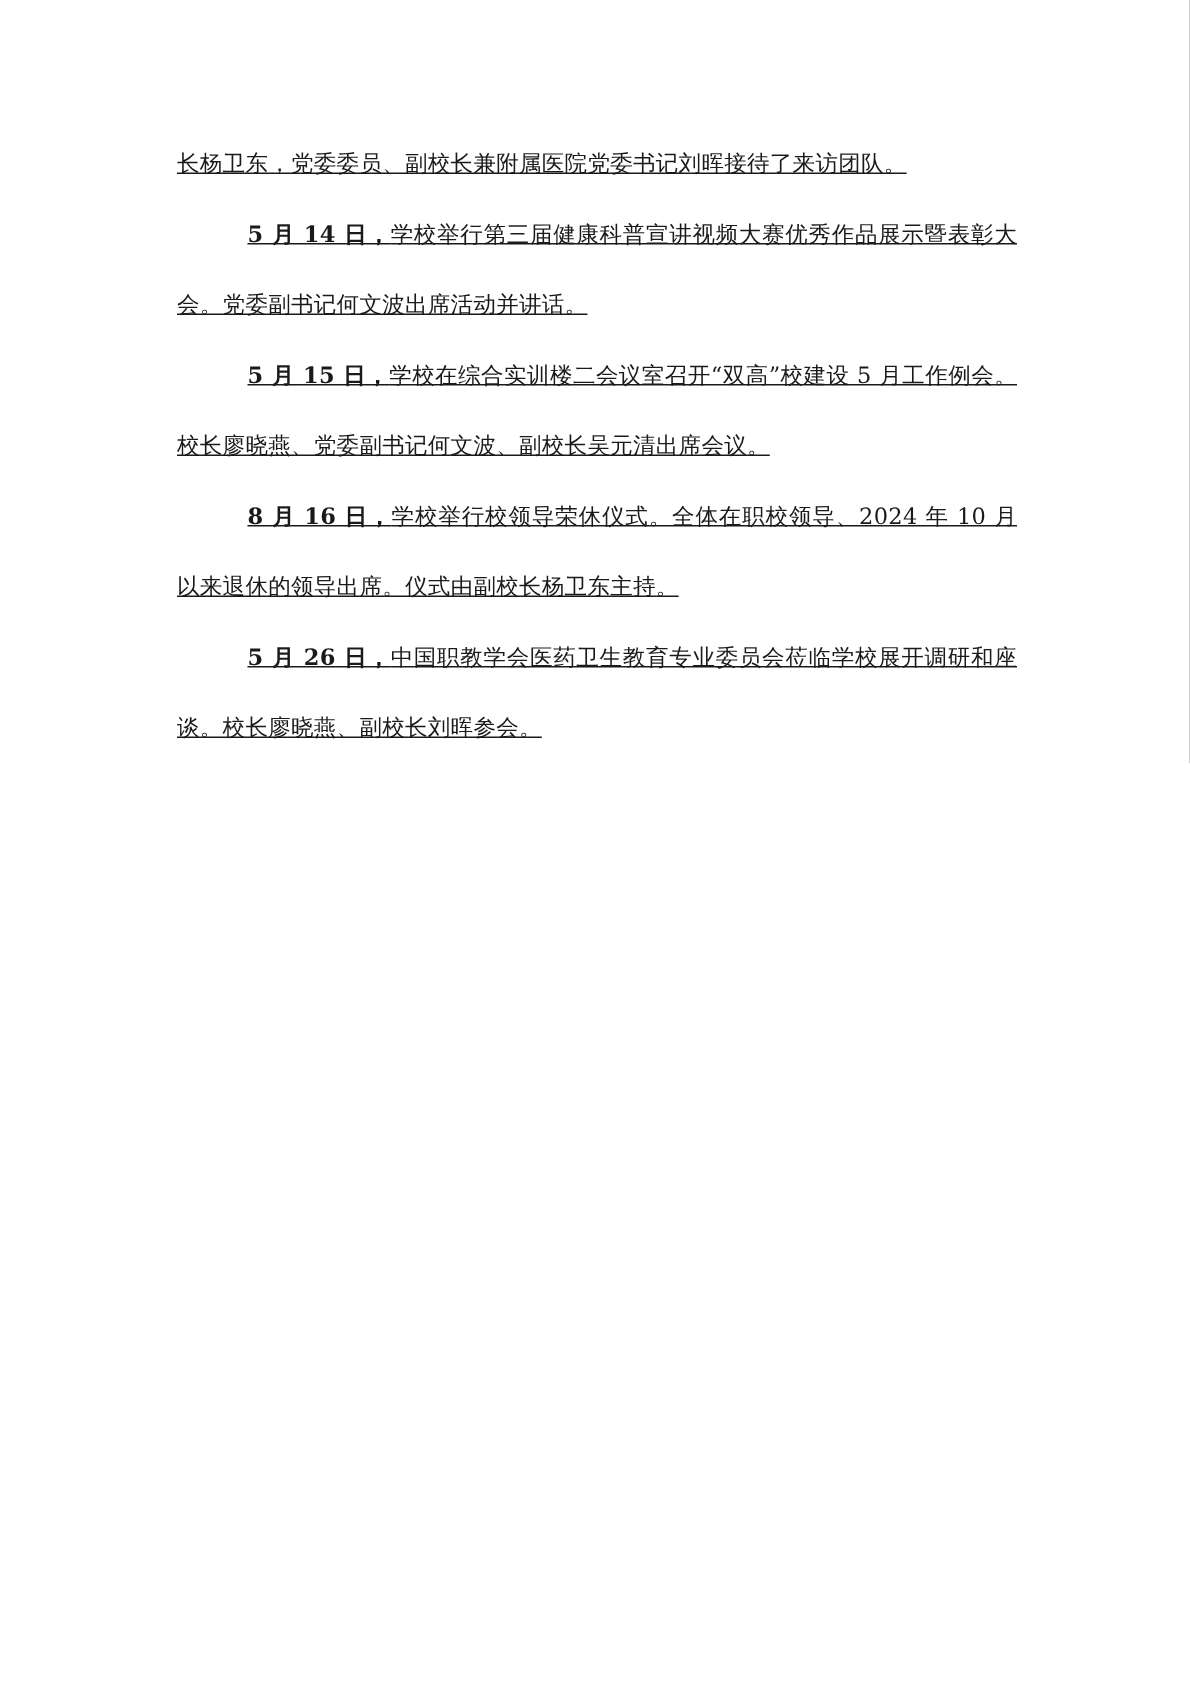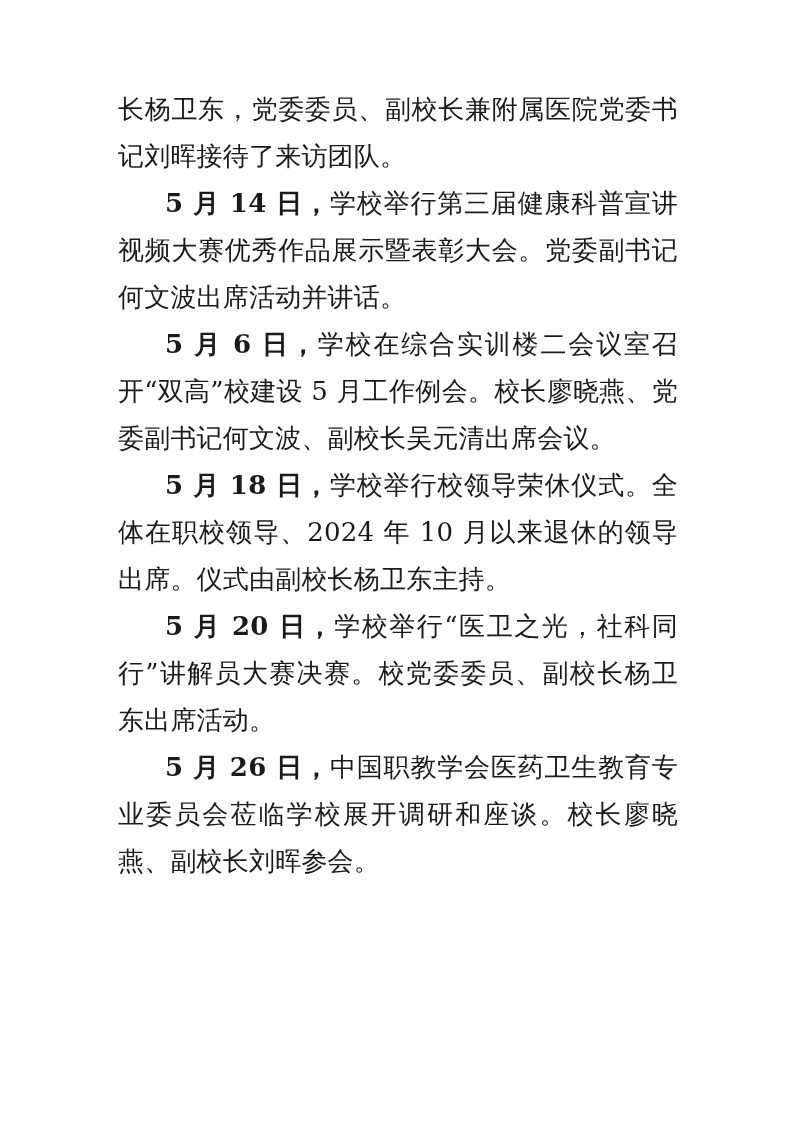--- a/index.html
+++ b/index.html
@@ -19,27 +19,28 @@
     box-sizing: border-box;
     overflow: hidden;
   }
   .content {
     position: absolute;
     left: 118px;
     top: 86px;
     width: 560px;
   }
   .para {
-    font-size: 26px;
+    font-size: 15px;
     line-height: 47px;
     color: #1a1a1a;
     text-align: justify;
     text-justify: inter-character;
     margin: 0;
     letter-spacing: 0.2px;
+    text-decoration: underline;
   }
   .para + .para {
     margin-top: 0;
   }
   .indent {
     text-indent: 47px;
   }
   .date {
     font-weight: bold;
   }
@@ -52,31 +53,28 @@
 
     <p class="para">
       <span>长杨卫东，党委委员、副校长兼附属医院党委书记刘晖接待了来访团队。</span>
     </p>
 
     <p class="para indent">
       <span class="date"> 5 月 14 日，</span><span>学校举行第三届健康科普宣讲视频大赛优秀作品展示暨表彰大会。党委副书记何文波出席活动并讲话。</span>
     </p>
 
     <p class="para indent">
-      <span class="date">5 月 6 日，</span><span>学校在综合实训楼二会议室召开“双高”校建设 5 月工作例会。校长廖晓燕、党委副书记何文波、副校长吴元清出席会议。</span>
+      <span class="date">5 月 15 日，</span><span>学校在综合实训楼二会议室召开“双高”校建设 5 月工作例会。校长廖晓燕、党委副书记何文波、副校长吴元清出席会议。</span>
     </p>
 
     <p class="para indent">
-      <span class="date">5 月 18 日，</span><span>学校举行校领导荣休仪式。全体在职校领导、2024 年 10 月以来退休的领导出席。仪式由副校长杨卫东主持。</span>
+      <span class="date">8 月 16 日，</span><span>学校举行校领导荣休仪式。全体在职校领导、2024 年 10 月以来退休的领导出席。仪式由副校长杨卫东主持。</span>
     </p>
 
 
 
-    <p class="para indent">
-      <span class="date">5 月 20 日，</span><span>学校举行“医卫之光，社科同行”讲解员大赛决赛。校党委委员、副校长杨卫东出席活动。</span>
-    </p>
 
     <p class="para indent">
       <span class="date">5 月 26 日，</span><span>中国职教学会医药卫生教育专业委员会莅临学校展开调研和座谈。校长廖晓燕、副校长刘晖参会。</span>
     </p>
 
   </div>
 </div>
 
 </body></html>

